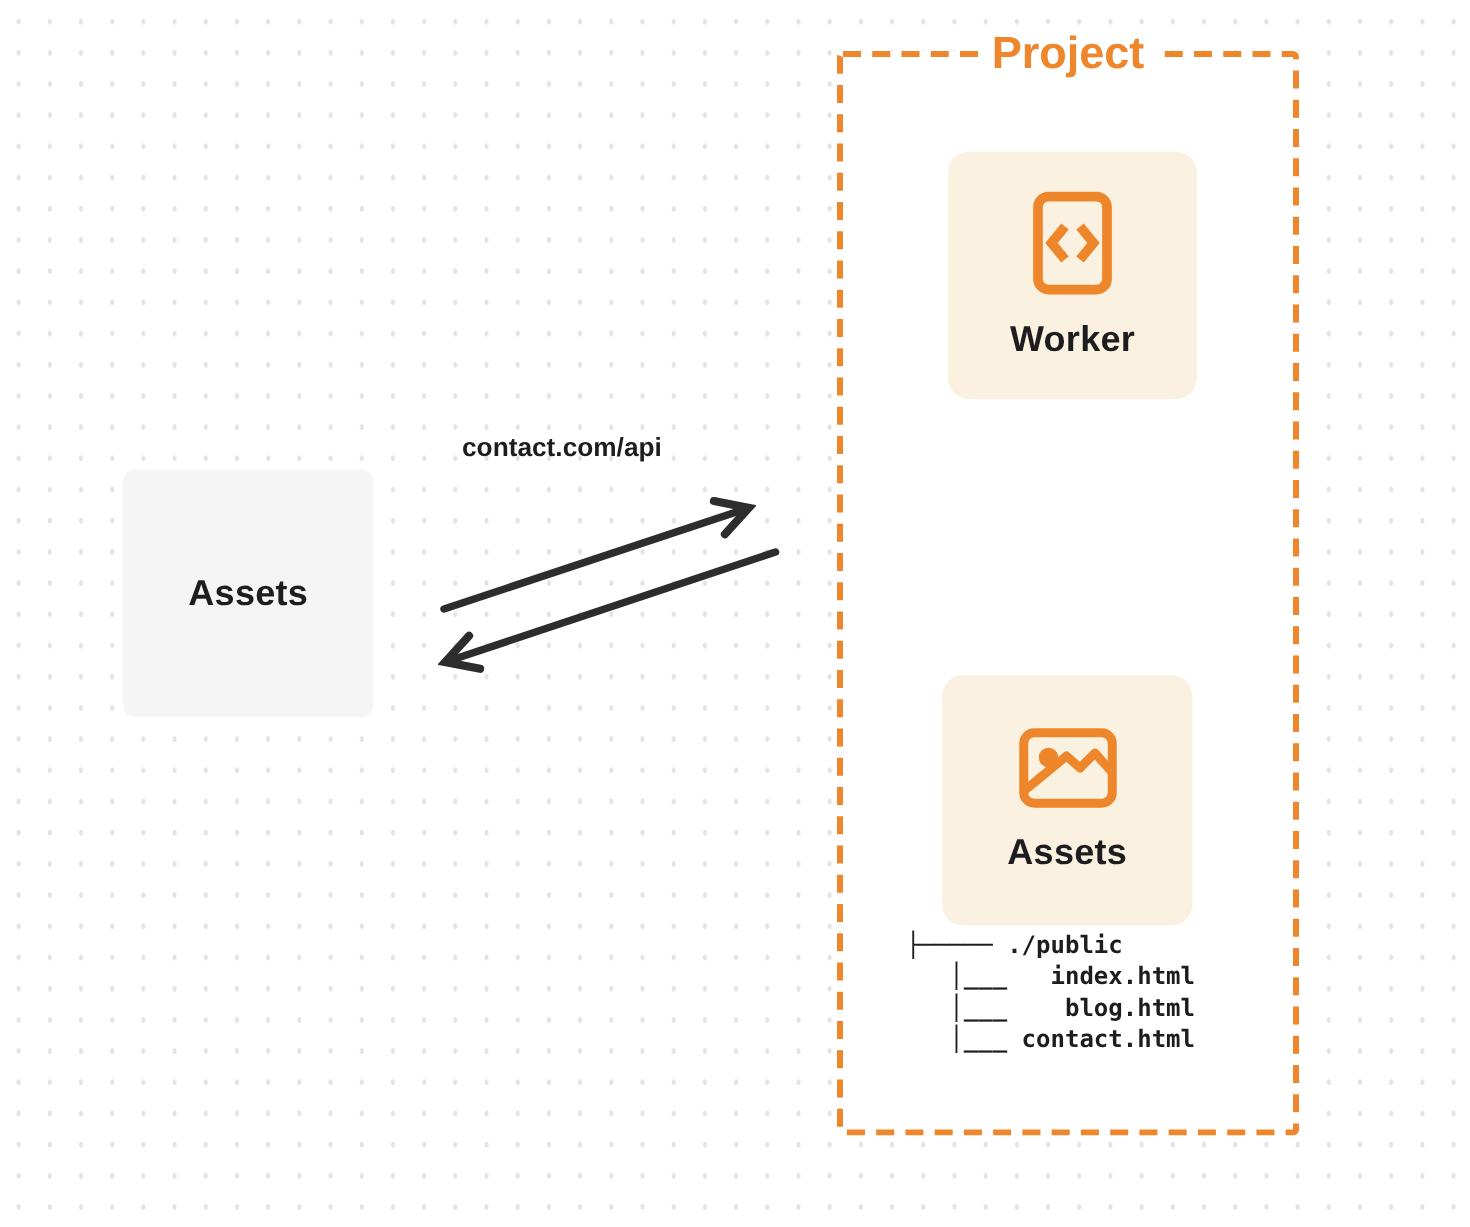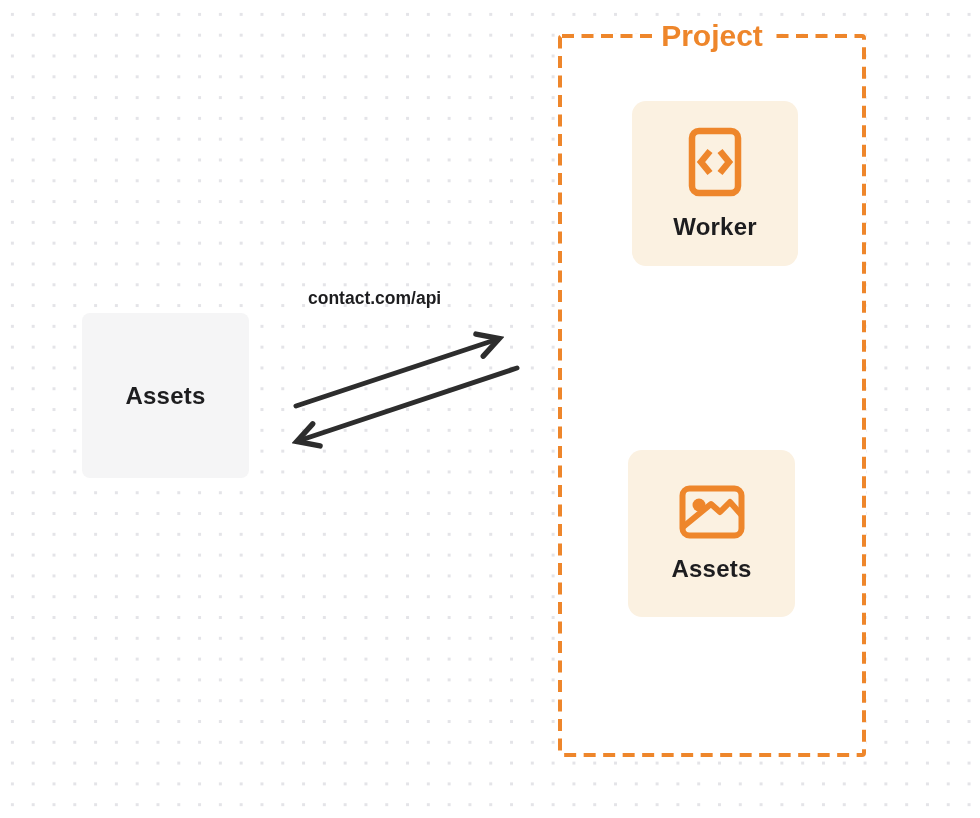--- a/index.html
+++ b/index.html
@@ -104,13 +104,17 @@
     <span class="icon-wrap">
       <svg width="66" height="54" viewBox="0 0 66 54">
         <rect x="3.5" y="3.5" width="59" height="47" rx="7" fill="none" style="stroke:var(--accent)" stroke-width="6"></rect>
         <circle cx="20" cy="20" r="6.5" style="fill:var(--accent)"></circle>
         <path d="M4 42 L32 19 L41 27 L51 17 L62.5 30" fill="none" style="stroke:var(--accent)" stroke-width="6" stroke-linejoin="round"></path>
       </svg>
     </span>
     <span class="node-label">Assets</span>
   </div>
 
+  <pre class="file-tree"><span>├───── ./public</span>
+<span>   │___   index.html</span>
+<span>   │___    blog.html</span>
+<span>   │___ contact.html</span></pre>
 </div>
 
 </body></html>

